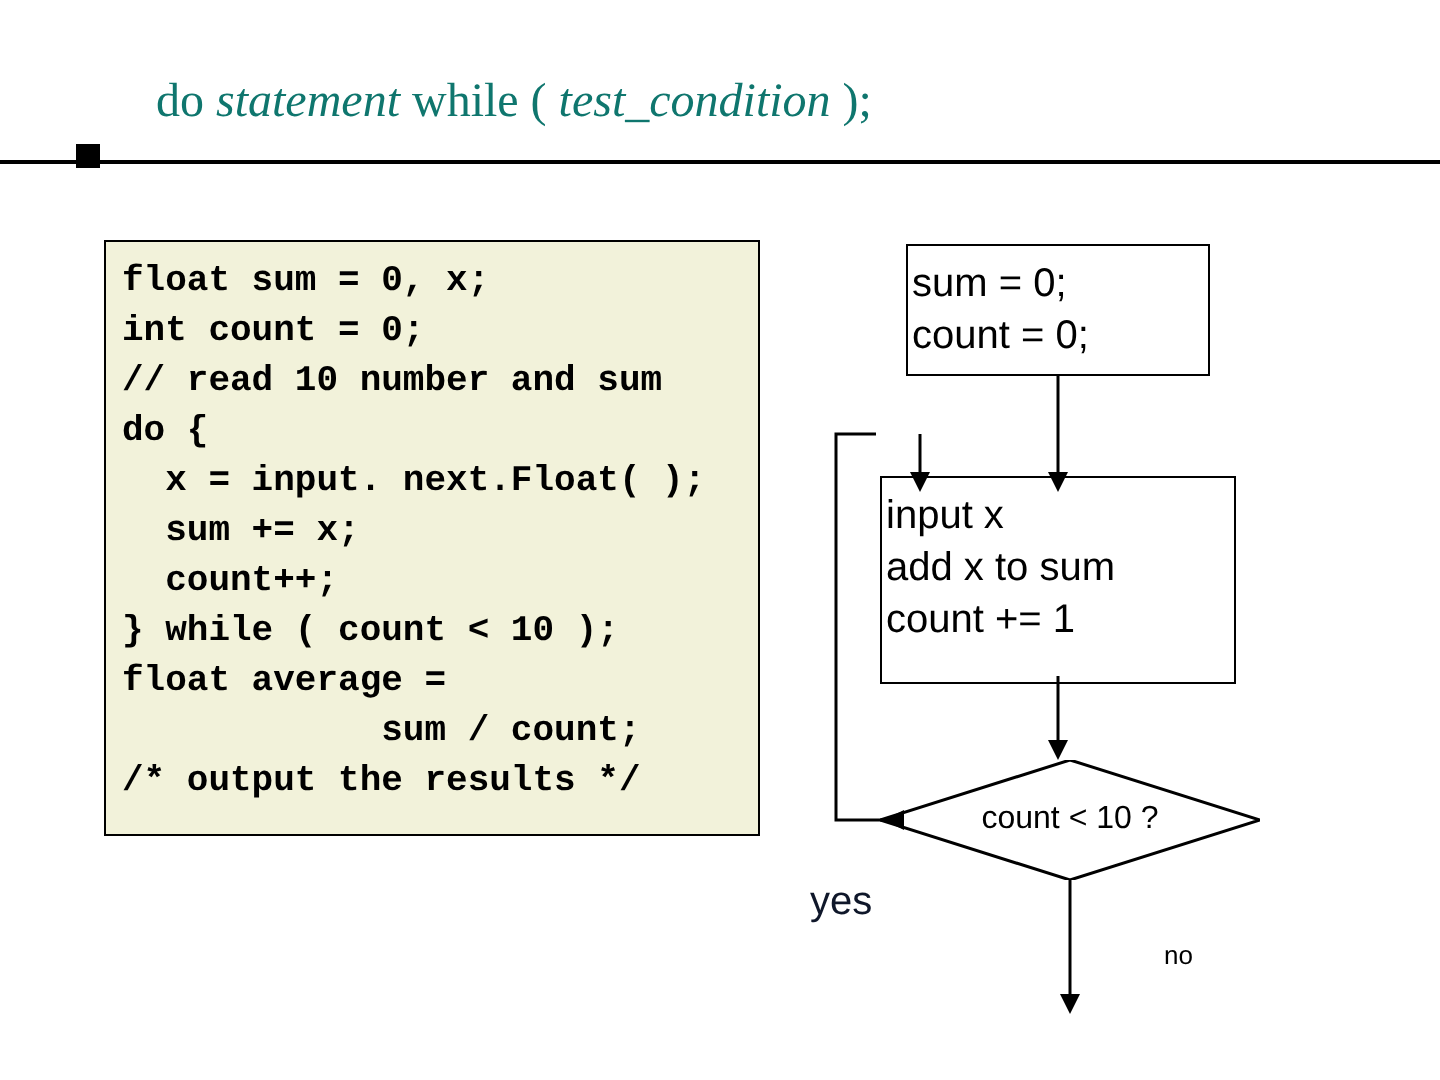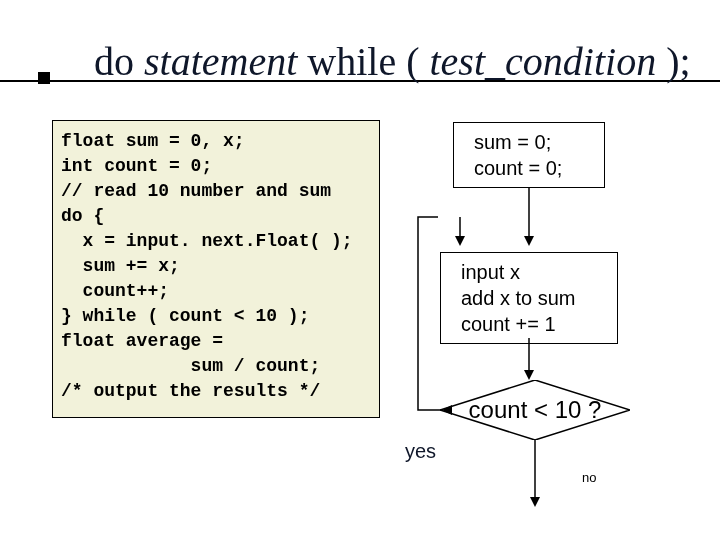--- a/index.html
+++ b/index.html
@@ -23,24 +23,24 @@
   .title-tick {
     position: absolute;
     left: 38px;
     top: 72px;
     width: 12px;
     height: 12px;
     background: #000;
   }
   .title {
     position: absolute;
-    left: 94px;
+    left: 78px;
     top: 38px;
-    font-size: 40px;
-    color: #0f172a;
+    font-size: 24px;
+    color: #0f766e;
     white-space: nowrap;
   }
   .title .plain { font-style: normal; }
   .title .ital  { font-style: italic; }
   .code-box {
     position: absolute;
     left: 52px;
     top: 120px;
     width: 328px;
     height: 298px;
@@ -55,35 +55,35 @@
     white-space: pre;
     color: #000;
   }
   .flow-box {
     position: absolute;
     border: 1px solid #000;
     background: #fff;
     font-family: Arial, Helvetica, sans-serif;
     font-size: 20px;
     line-height: 26px;
-    padding: 6px 20px;
+    padding: 6px 2px;
     box-sizing: border-box;
     color: #000;
   }
   .box-init {
     left: 453px;
     top: 122px;
     width: 152px;
     height: 66px;
   }
   .box-body {
     left: 440px;
-    top: 252px;
+    top: 238px;
     width: 178px;
-    height: 92px;
+    height: 104px;
   }
   .diamond {
     position: absolute;
     left: 440px;
     top: 380px;
     width: 190px;
     height: 60px;
   }
   .diamond svg {
     position: absolute;
@@ -92,21 +92,21 @@
   }
   .diamond-label {
     position: absolute;
     left: 0; top: 0;
     width: 190px;
     height: 60px;
     display: flex;
     align-items: center;
     justify-content: center;
     font-family: Arial, Helvetica, sans-serif;
-    font-size: 24px;
+    font-size: 16px;
     color: #000;
   }
   .label-yes {
     position: absolute;
     left: 405px;
     top: 440px;
     font-family: Liberation Sans, sans-serif;
     font-size: 20px;
     color: #0f172a;
   }

